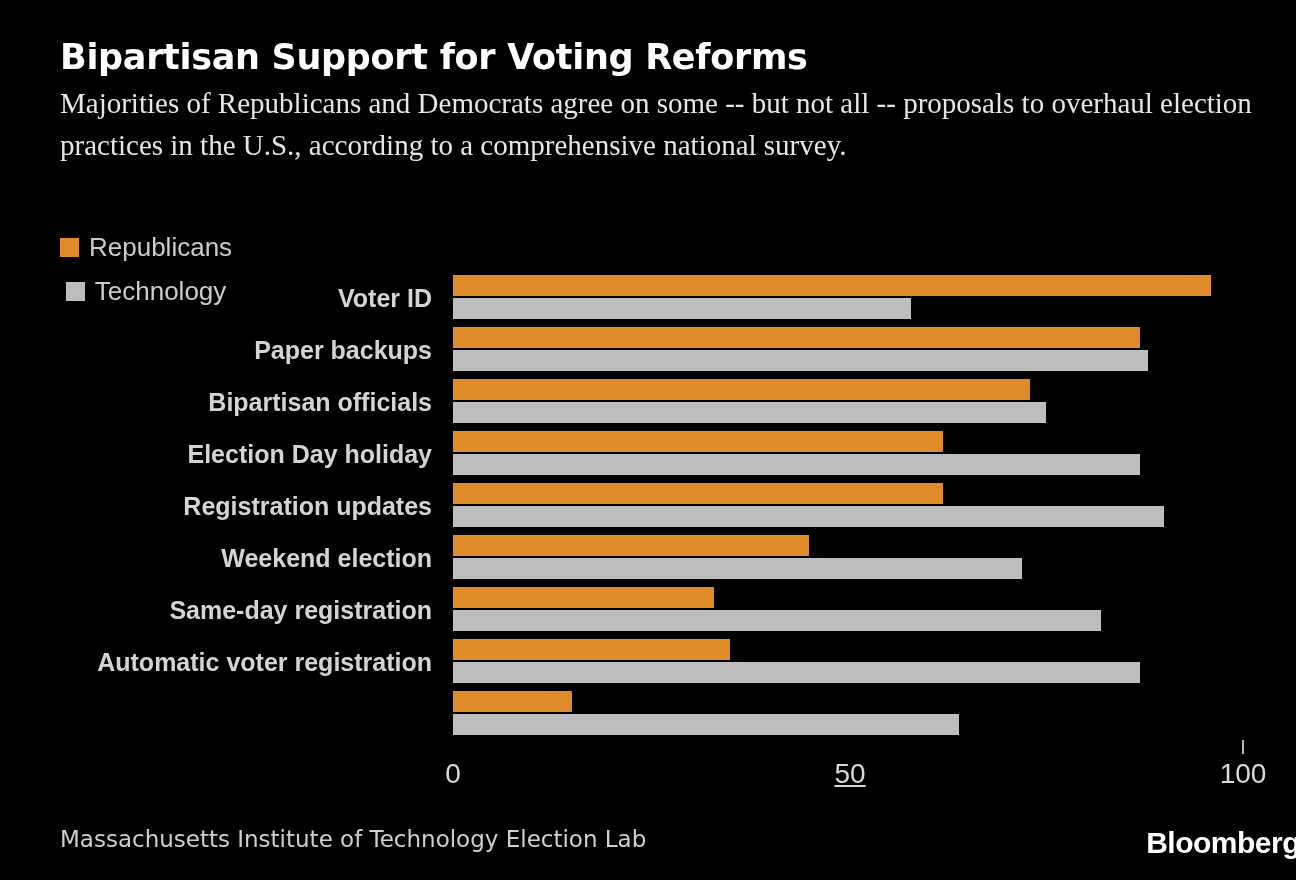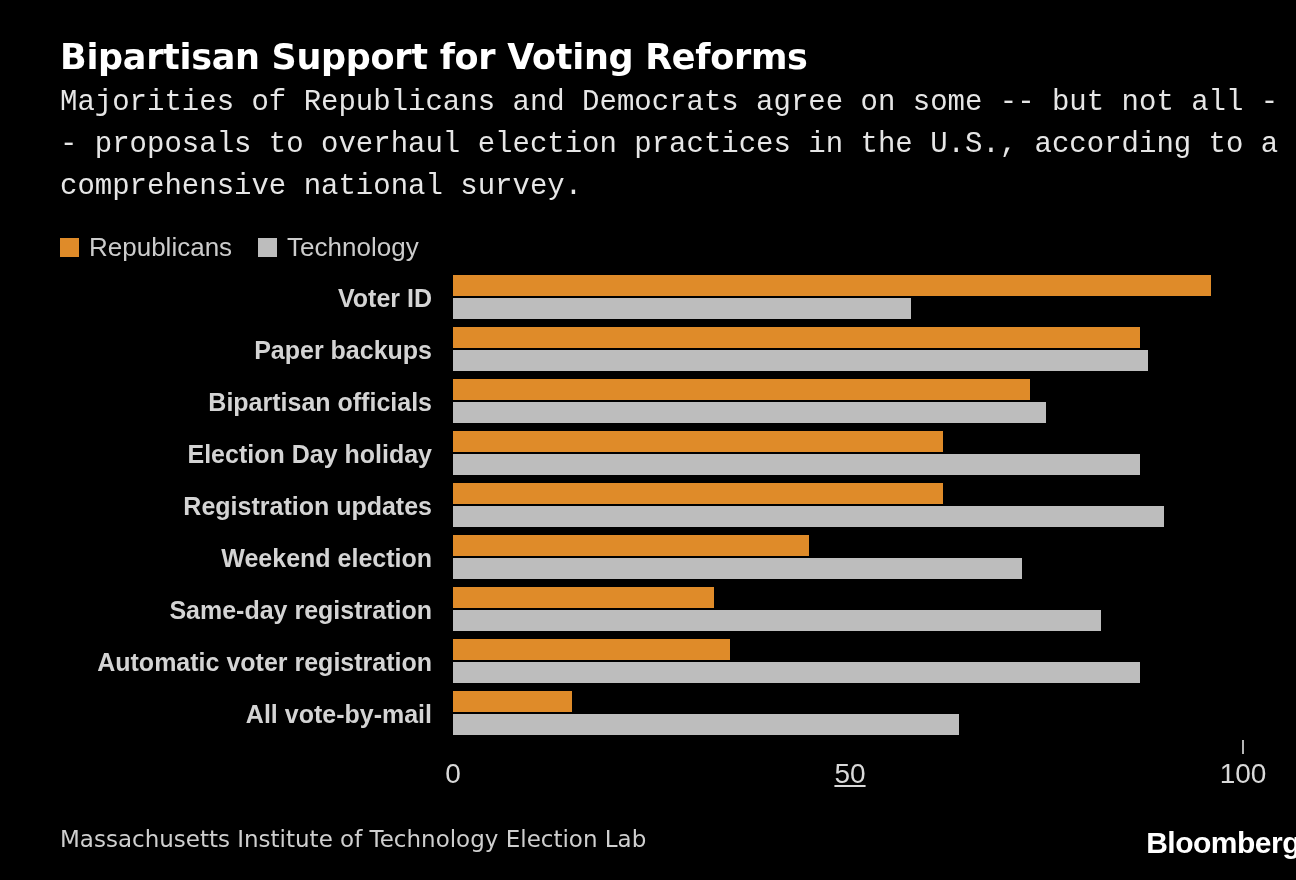--- a/index.html
+++ b/index.html
@@ -36,37 +36,38 @@
     font-family: "DejaVu Sans", sans-serif;
     font-weight: 700;
     font-size: 35px;
     line-height: 42px;
     letter-spacing: -0.3px;
     color: #ffffff;
     margin: 0 0 4px 0;
     white-space: nowrap;
   }
   .chart-subtitle {
-    font-family: Liberation Mono, monospace;
+    font-family: Liberation Serif, serif;
     font-weight: 400;
     font-size: 29px;
     line-height: 42px;
     color: #e6e6e6;
     margin: 0;
     max-width: 1225px;
   }
 
   
   .legend {
     position: absolute;
     left: 30px;
     top: 234px;
     display: flex;
     align-items: center;
-    gap: 26px;
+    gap: 18px;
+    flex-direction: column;
   }
   .legend-item {
     display: flex;
     align-items: center;
     gap: 10px;
   }
   .legend-swatch {
     width: 19px;
     height: 19px;
     display: inline-block;
@@ -258,21 +259,20 @@
           </div>
         </div>
         <div class="row">
           <div class="cat-label">Automatic voter registration</div>
           <div class="bars">
             <div class="bar bar-rep" title="Republicans: 35" style="width: 276.5px; background: rgb(223, 139, 41);"></div>
             <div class="bar bar-dem" title="Democrats: 87" style="width: 687.3px; background: rgb(189, 189, 189);"></div>
           </div>
         </div>
         <div class="row">
-          <div class="cat-label">All vote-by-mail</div>
           <div class="bars">
             <div class="bar bar-rep" title="Republicans: 15" style="width: 118.5px; background: rgb(223, 139, 41);"></div>
             <div class="bar bar-dem" title="Democrats: 64" style="width: 505.6px; background: rgb(189, 189, 189);"></div>
           </div>
         </div>
       </div>
   </div>
 
   <div class="axis" id="axis">
       <div class="tick-label" style="left: 423px;">0</div>

